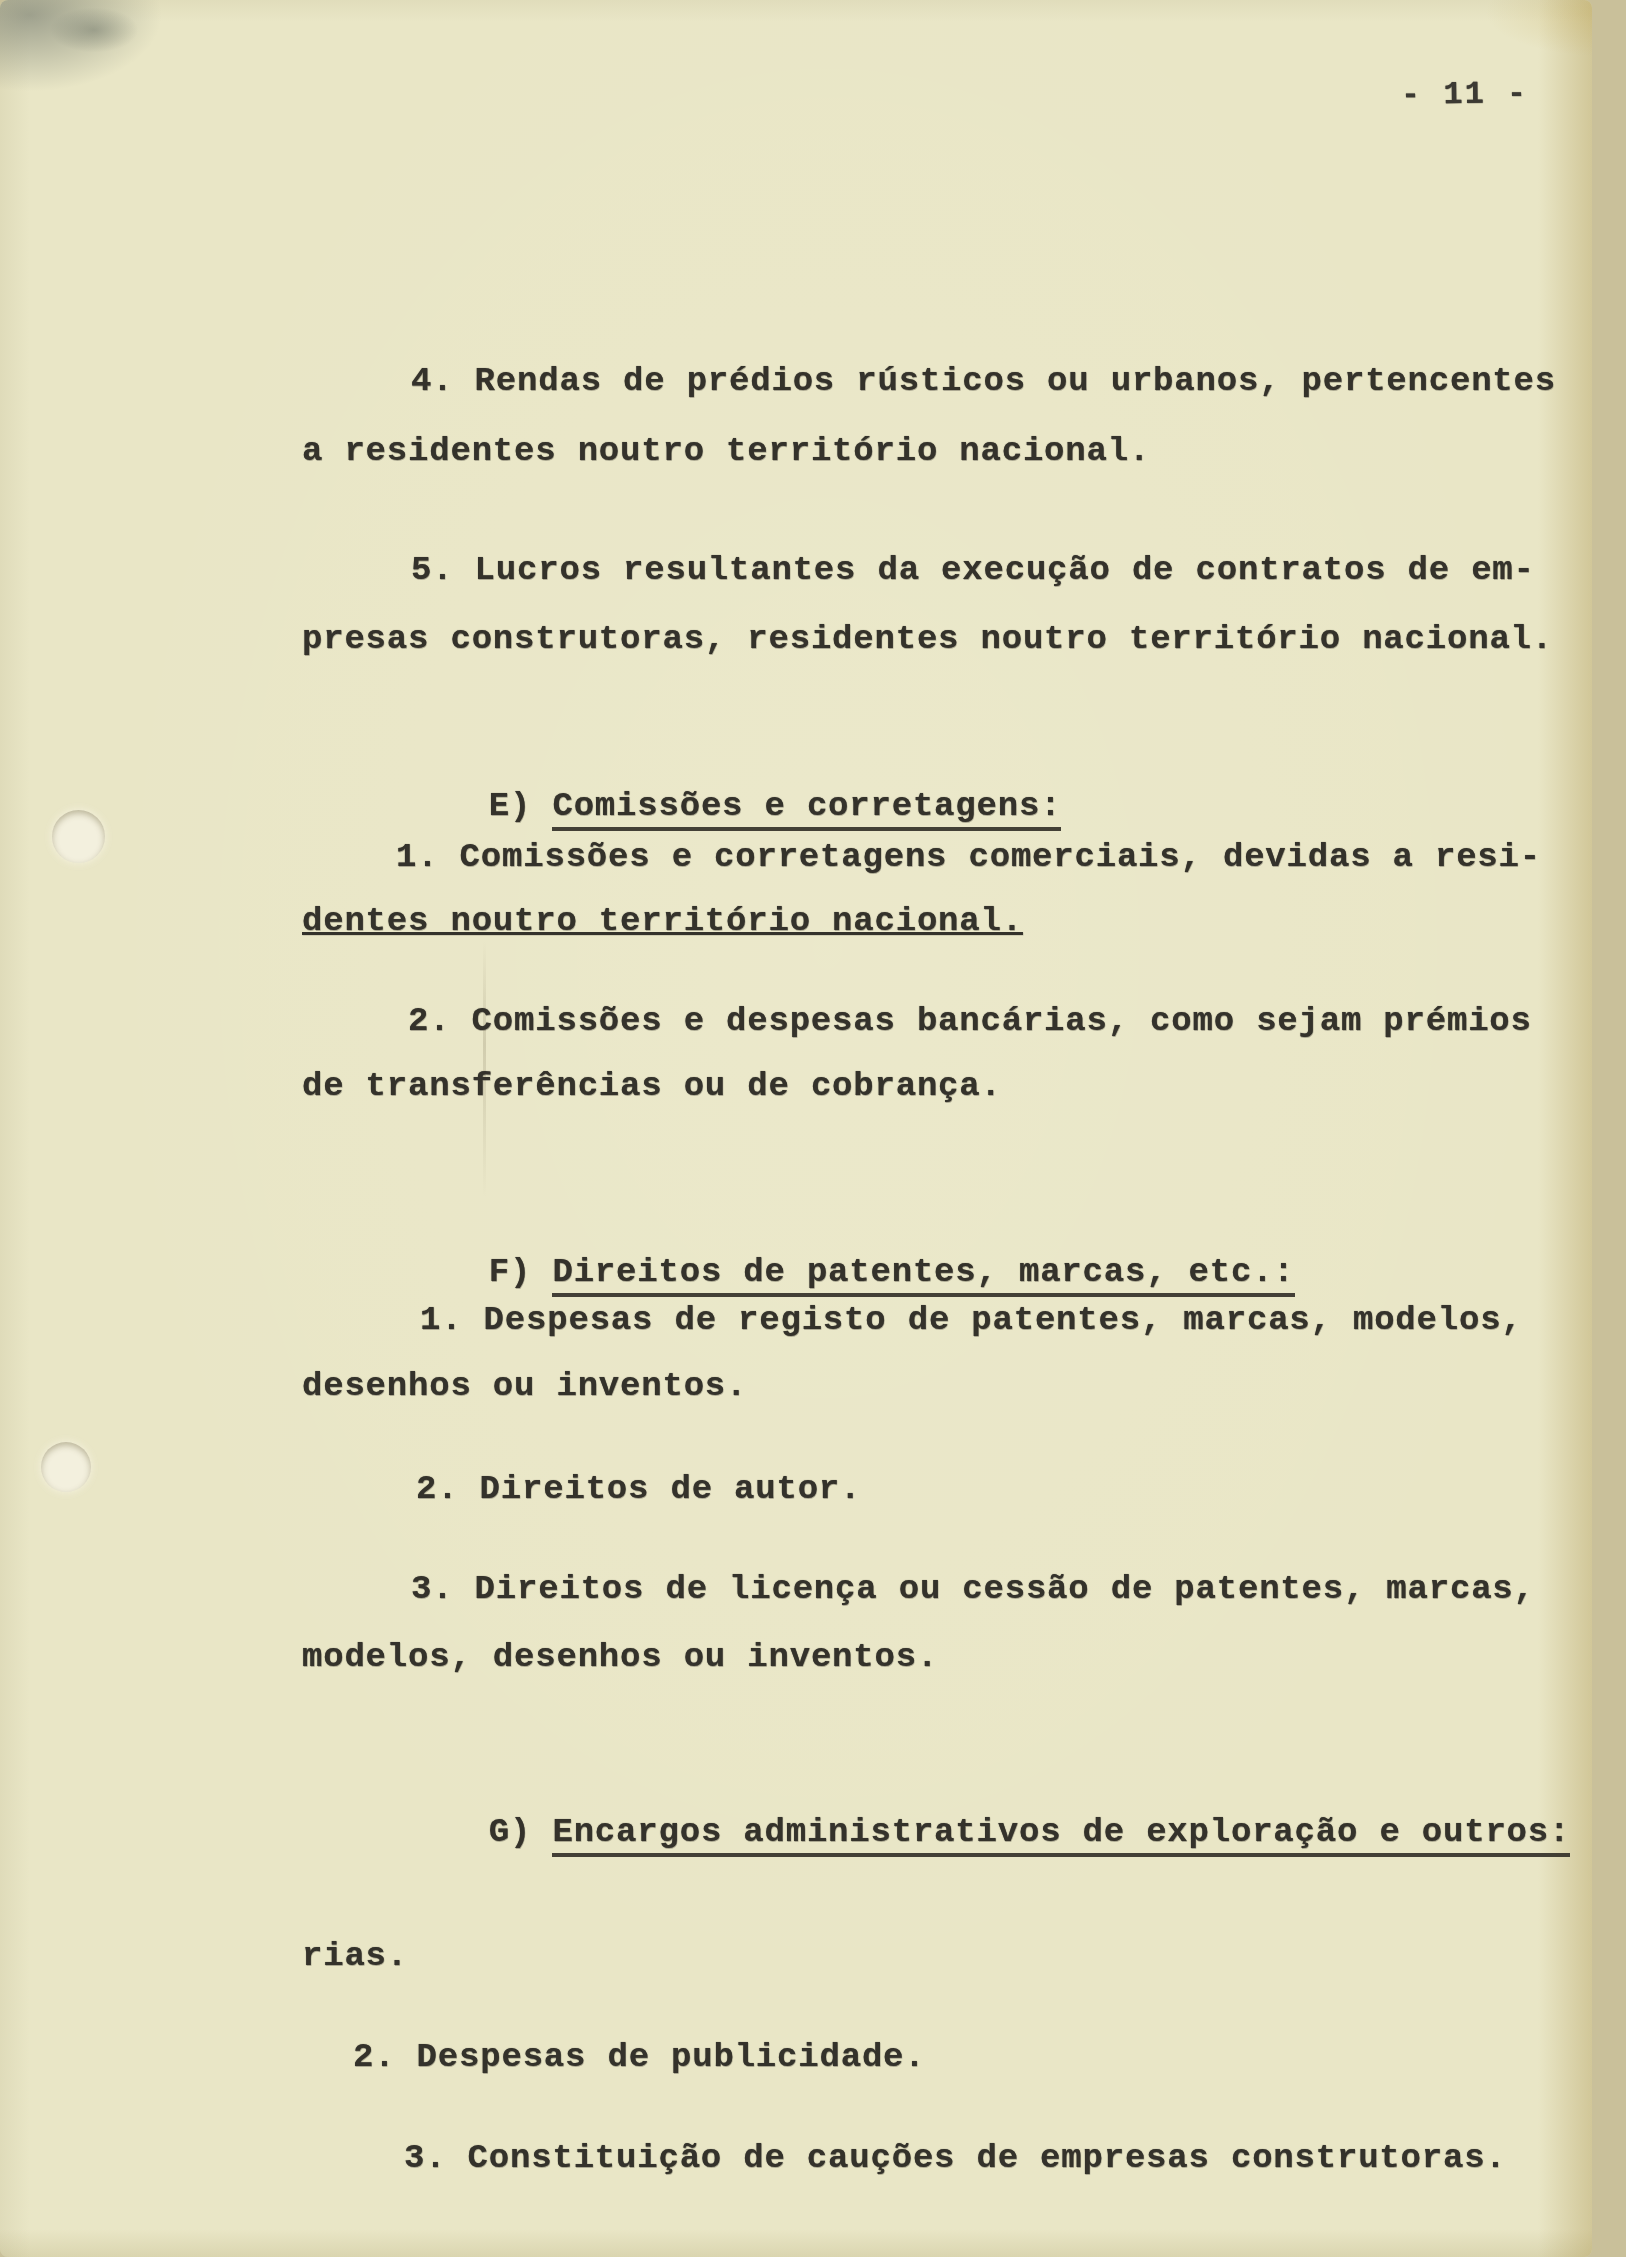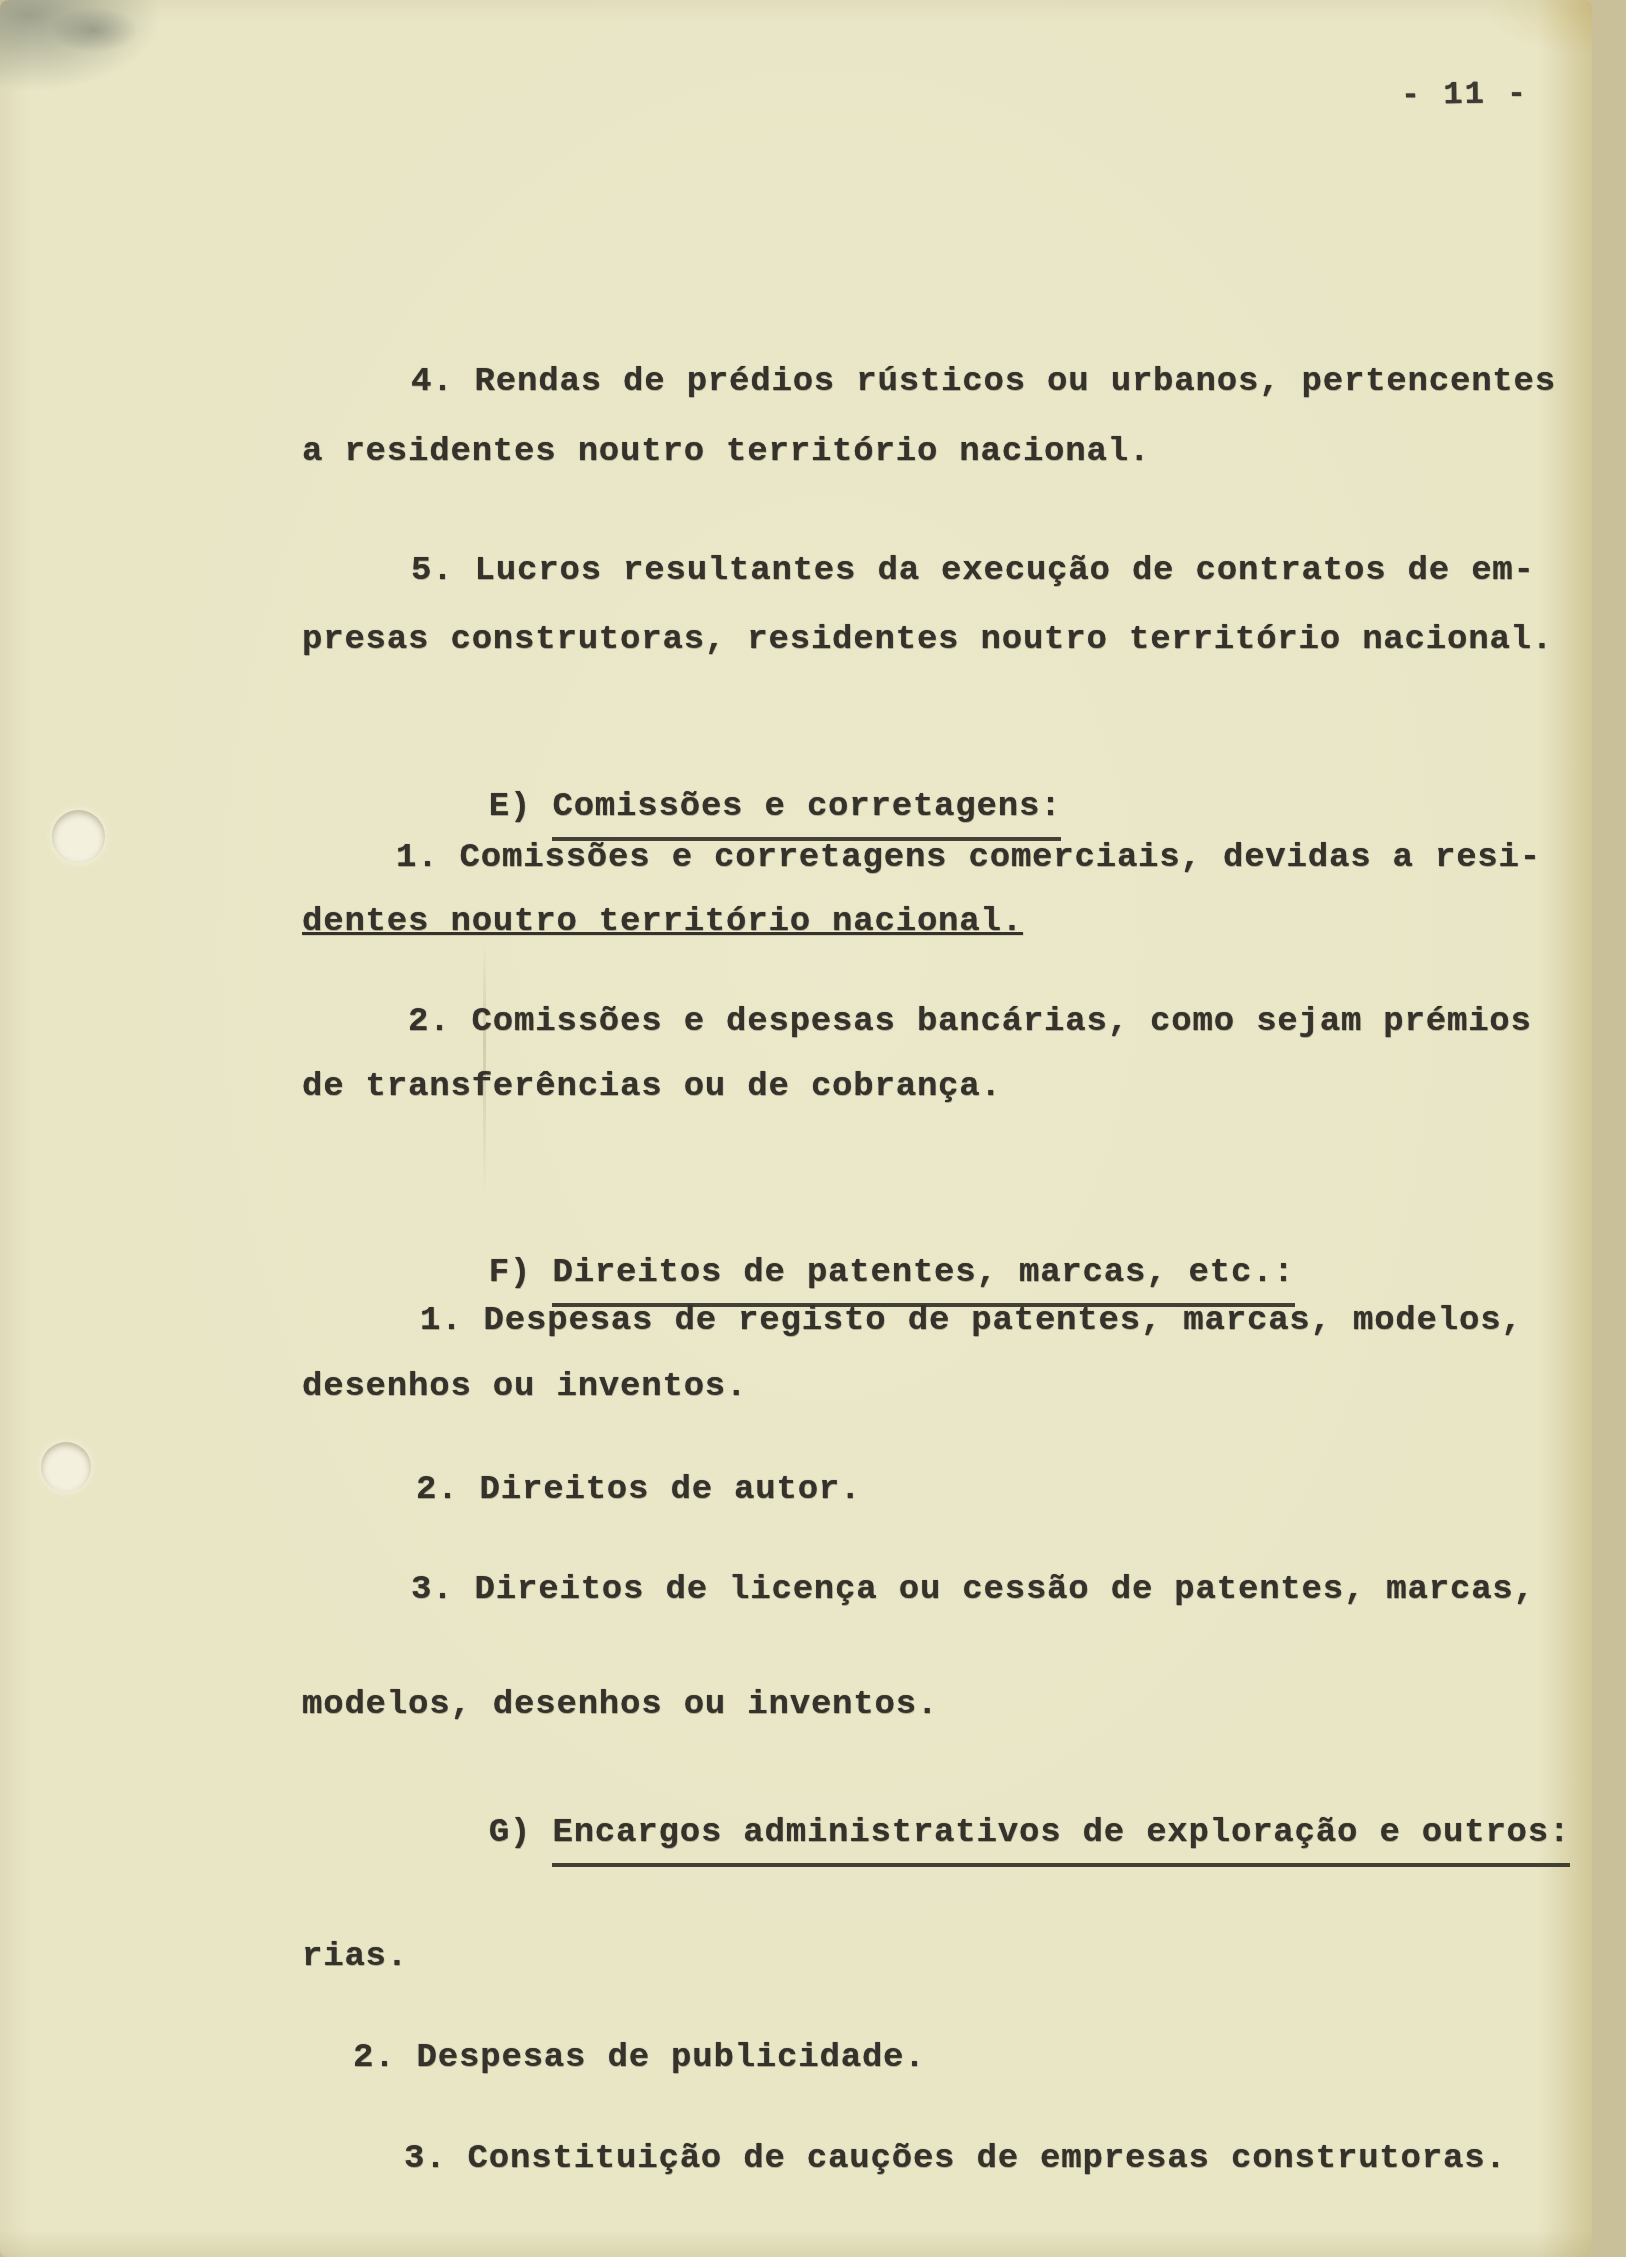--- a/index.html
+++ b/index.html
@@ -49,21 +49,21 @@
     white-space:pre;
     text-shadow:0 0 1px rgba(45,42,35,.65), 0.5px 0.5px 0 rgba(45,42,35,.28);
   }
   .pageno{
     font-size:32px;letter-spacing:2px;
     color:#3c3a33;
     transform:rotate(-.6deg);
   }
   .u{
     border-bottom:4px solid rgba(52,49,41,.92);
-    padding-bottom:12px;
+    padding-bottom:2px;
   }
 </style>
 </head>
 <body>
 
 <div class="page">
 
   <div class="texture"></div>
   <div class="crease"></div>
 
@@ -91,21 +91,21 @@
   <div class="line" style="top:1200px;left:404px;">
     <span>F) </span><span class="u">Direitos de patentes, marcas, etc.:</span>
   </div>
 
   <div class="line" style="top:1296px;left:420px;">1. Despesas de registo de patentes, marcas, modelos,</div>
   <div class="line" style="top:1362px;left:302px;">desenhos ou inventos.</div>
 
   <div class="line" style="top:1465px;left:416px;">2. Direitos de autor.</div>
 
   <div class="line" style="top:1565px;left:411px;">3. Direitos de licença ou cessão de patentes, marcas,</div>
-  <div class="line" style="top:1633px;left:302px;margin-top:47px;">modelos, desenhos ou inventos.</div>
+  <div class="line" style="top:1633px;left:302px;">modelos, desenhos ou inventos.</div>
 
   <div class="line" style="top:1760px;left:404px;">
     <span>G) </span><span class="u">Encargos administrativos de exploração e outros:</span>
   </div>
 
   <div class="line" style="top:1932px;left:302px;">rias.</div>
 
   <div class="line" style="top:2033px;left:353px;">2. Despesas de publicidade.</div>
 
   <div class="line" style="top:2134px;left:404px;">3. Constituição de cauções de empresas construtoras.</div>

